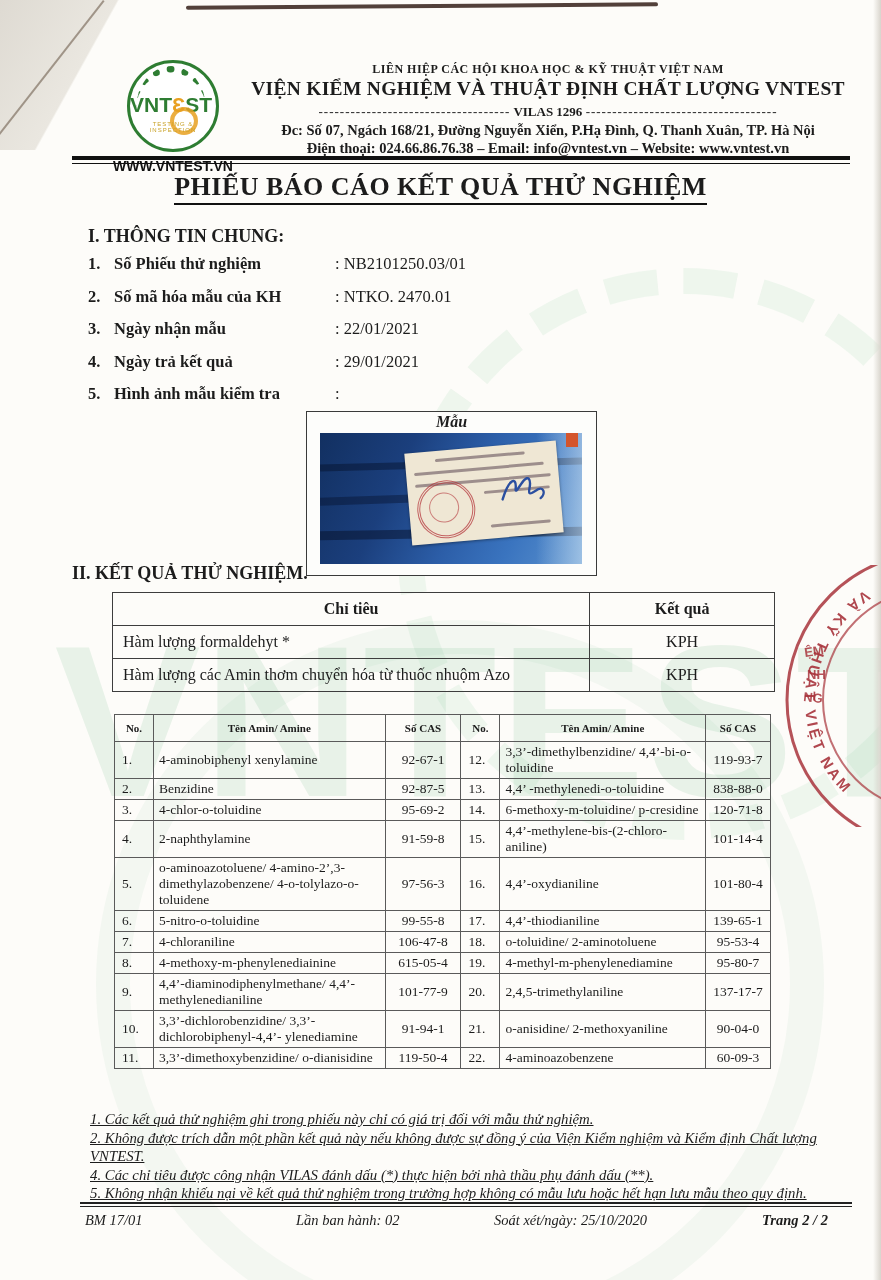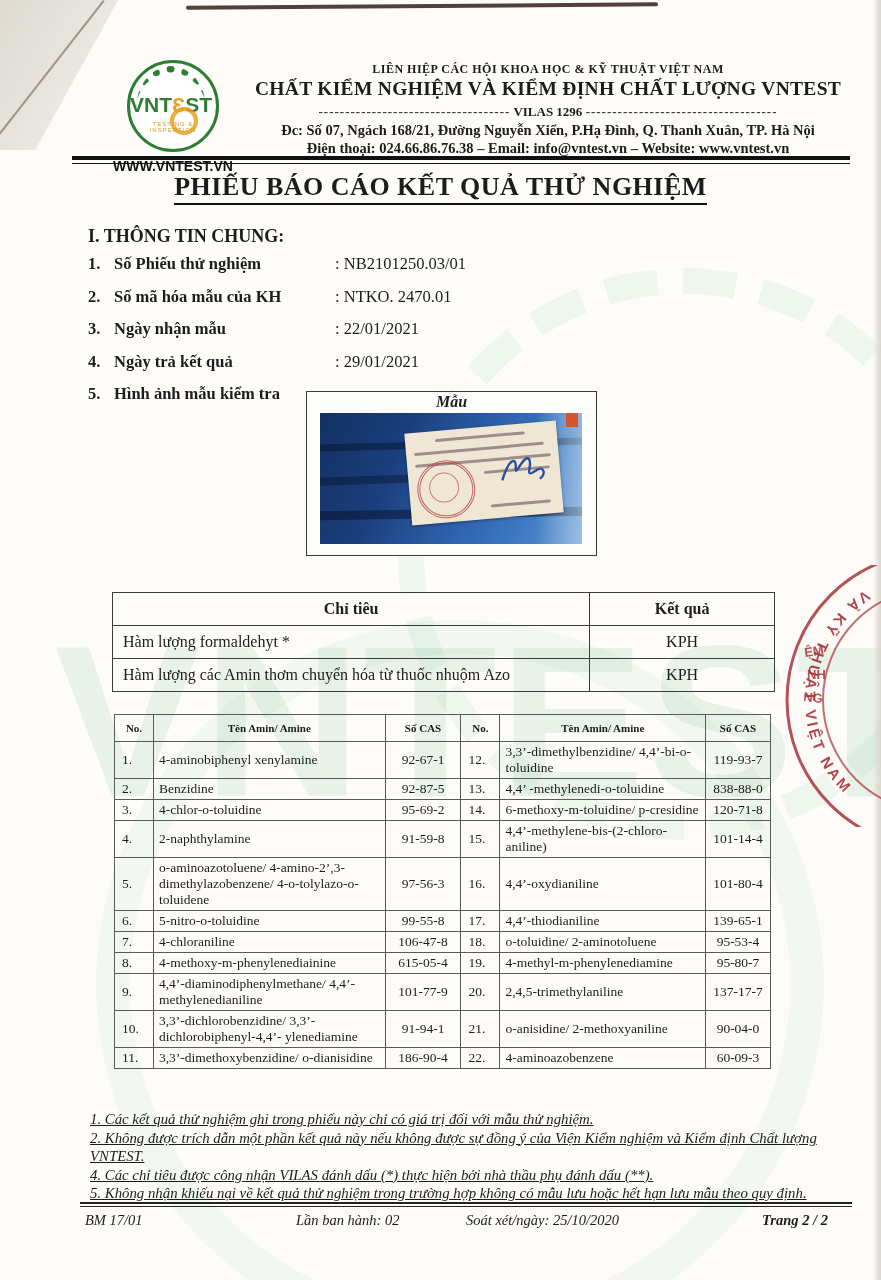--- a/index.html
+++ b/index.html
@@ -46,21 +46,21 @@
   
   .title{position:absolute;left:0;top:172px;width:881px;text-align:center;}
   .title span{font-size:26px;font-weight:bold;letter-spacing:.5px;border-bottom:2.5px solid #111;padding-bottom:2px;}
   
   .sec1-head{position:absolute;left:88px;top:226px;font-size:18px;font-weight:bold;}
   .info{position:absolute;left:88px;top:254px;width:640px;}
   .info-row{height:32.5px;font-size:16.5px;font-weight:bold;position:relative;}
   .info-row .no{display:inline-block;width:26px;}
   .info-row .val{position:absolute;left:247px;top:0;font-weight:normal;font-size:16.5px;}
   
-  .photo-frame{position:absolute;left:306px;top:391px;width:291px;height:165px;
+  .photo-frame{position:absolute;left:306px;top:411px;width:291px;height:165px;
     border:1.5px solid #3a3a3a;background:#fdfdfb;box-sizing:border-box;}
   .photo-cap{position:absolute;left:0;top:1px;width:100%;text-align:center;
     font-style:italic;font-weight:bold;font-size:16px;}
   .photo{position:absolute;left:13px;top:21px;width:262px;height:131px;overflow:hidden;
     background:linear-gradient(115deg,#123061 0%,#1b3f7d 30%,#2c5ea8 55%,#3a74bf 75%,#5c93cf 100%);}
   .photo .fold1{position:absolute;left:0;top:28px;width:100%;height:7px;background:rgba(5,15,40,.45);transform:rotate(-1.5deg);}
   .photo .fold2{position:absolute;left:0;top:62px;width:60%;height:8px;background:rgba(5,15,40,.4);transform:rotate(-2deg);}
   .photo .fold3{position:absolute;left:0;top:96px;width:100%;height:9px;background:rgba(5,15,40,.5);transform:rotate(-1deg);}
   .photo .shade{position:absolute;right:0;top:0;width:46px;height:100%;background:linear-gradient(to right,rgba(255,255,255,0),rgba(210,230,245,.55));}
   .photo .orange{position:absolute;right:4px;top:0;width:12px;height:14px;background:#d4552c;}
@@ -88,21 +88,21 @@
   .amine-table .cas{text-align:center;white-space:nowrap;}
   
   .stamp-edge{position:absolute;right:0;top:565px;width:106px;height:262px;pointer-events:none;}
   
   .notes{position:absolute;left:90px;top:1110px;width:748px;font-style:italic;font-size:14.8px;line-height:18.5px;text-decoration:underline;}
   .foot-rule{position:absolute;left:80px;top:1202px;width:772px;height:2px;
     border-top:2.5px solid #222;border-bottom:1px solid #222;}
   .footer{position:absolute;left:0;top:1212px;width:881px;font-style:italic;font-size:14.5px;}
   .footer .f1{position:absolute;left:85px;}
   .footer .f2{position:absolute;left:296px;}
-  .footer .f3{position:absolute;left:466px;text-align:center;}
+  .footer .f3{position:absolute;left:494px;text-align:center;}
   .footer .f4{position:absolute;left:762px;font-weight:bold;}
 </style>
 </head>
 <body>
 
 <div class="page">
 
   <div class="wm-circle1"></div>
   <div class="wm-circle2"></div>
   <div class="wm-text">VNTEST</div>
@@ -117,21 +117,21 @@
       <div class="logo-teeth"></div>
       <div class="logo-word"><span>VNT</span><span class="mag">Ɛ</span><span>ST</span></div>
       <div class="logo-lens"></div>
       <div class="logo-sub">TESTING &amp; INSPECTION</div>
     </div>
     <div class="logo-url">WWW.VNTEST.VN</div>
   </div>
 
   <div class="head-text">
     <div class="head-l1">LIÊN HIỆP CÁC HỘI KHOA HỌC &amp; KỸ THUẬT VIỆT NAM</div>
-    <div class="head-l2">CHẤT KIỂM NGHIỆM VÀ KIỂM ĐỊNH CHẤT LƯỢNG VNTEST</div>
+    <div class="head-l2">VIỆN KIỂM NGHIỆM VÀ THUẬT ĐỊNH CHẤT LƯỢNG VNTEST</div>
     <div class="head-vilas"><span class="dash">------------------------------------</span>
       <span>VILAS 1296</span>
       <span class="dash">------------------------------------</span></div>
     <div class="head-addr">Đc: Số 07, Ngách 168/21, Đường Nguyễn Xiển, P.Hạ Đình, Q. Thanh Xuân, TP. Hà Nội</div>
     <div class="head-contact">Điện thoại: 024.66.86.76.38 – Email: info@vntest.vn – Website: www.vntest.vn</div>
   </div>
   <div class="head-rule"></div>
 
   <div class="title"><span>PHIẾU BÁO CÁO KẾT QUẢ THỬ NGHIỆM</span></div>
 
@@ -159,20 +159,21 @@
         <div class="tl" style="left:76px;top:44px;width:66px;height:2.5px;"></div>
         <div class="tl" style="left:80px;top:78px;width:60px;height:2.5px;"></div>
         <div class="stamp"></div>
         <svg width="58" height="40" viewBox="0 0 58 40">
           <path d="M6 28 C14 8, 22 6, 20 18 C18 28, 30 4, 34 10 C38 16, 26 30, 40 22 C48 17, 50 26, 44 30" fill="none" stroke="#2b4fa0" stroke-width="2.4" stroke-linecap="round"></path>
         </svg>
       </div>
     </div>
   </div>
 
+  <div class="sec2-head">II. KẾT QUẢ THỬ NGHIỆM.</div>
 
   <table class="res-table">
     <colgroup>
         <col class="res-col1">
         <col class="res-col2">
       </colgroup>
     <tbody>
         <tr>
       <th>Chỉ tiêu</th>
       <th>Kết quả</th>
@@ -283,21 +284,21 @@
           <td class="no">10.</td>
           <td>3,3’-dichlorobenzidine/ 3,3’-dichlorobiphenyl-4,4’- ylenediamine</td>
           <td class="cas">91-94-1</td>
           <td class="no">21.</td>
           <td>o-anisidine/ 2-methoxyaniline</td>
           <td class="cas">90-04-0</td>
         </tr>
     <tr>
           <td class="no">11.</td>
           <td>3,3’-dimethoxybenzidine/ o-dianisidine</td>
-          <td class="cas">186-90-4</td>
+          <td class="cas">119-50-4</td>
           <td class="no">22.</td>
           <td>4-aminoazobenzene</td>
           <td class="cas">60-09-3</td>
         </tr>
   </tbody>
     </table>
 
   <svg class="stamp-edge" viewBox="0 0 106 262">
     <defs>
       <path id="arcPath" d="M 160,5 A 130,130 0 1 0 160,265 A 130,130 0 1 0 160,5" fill="none"></path>

